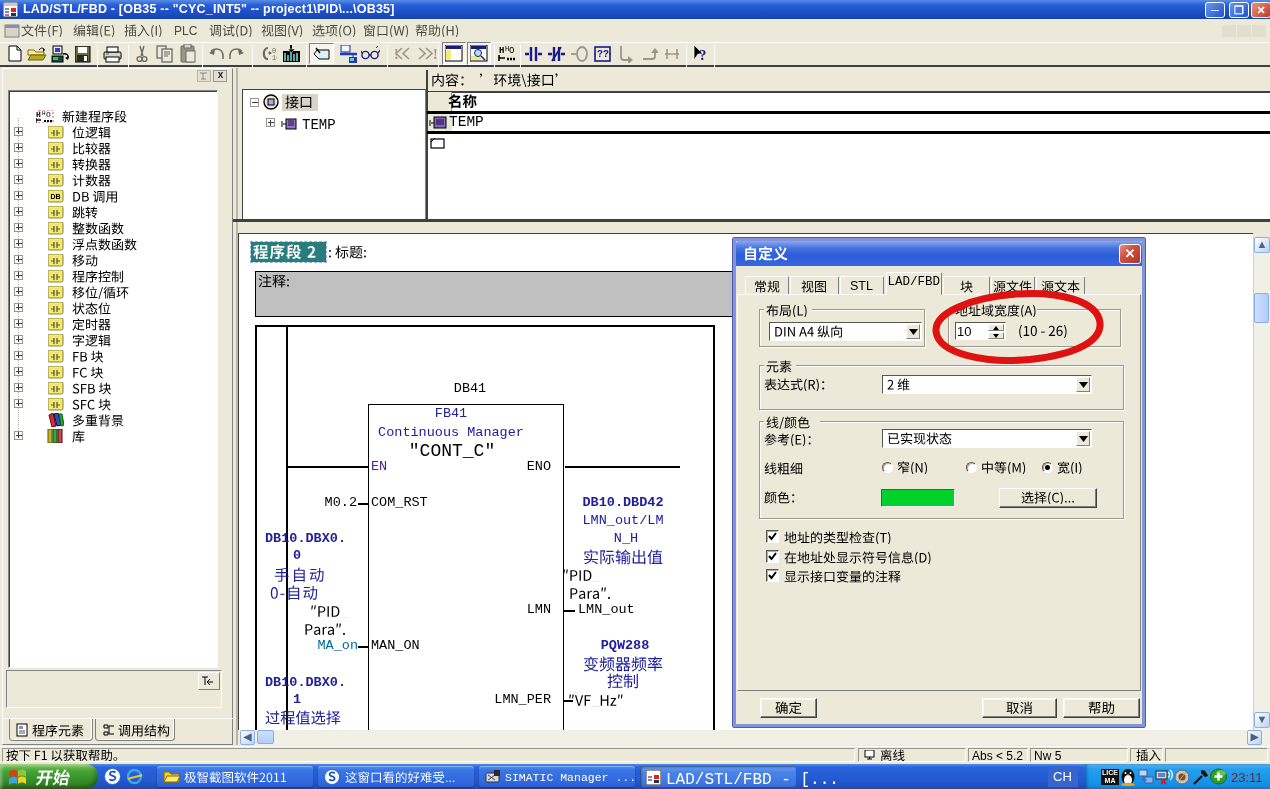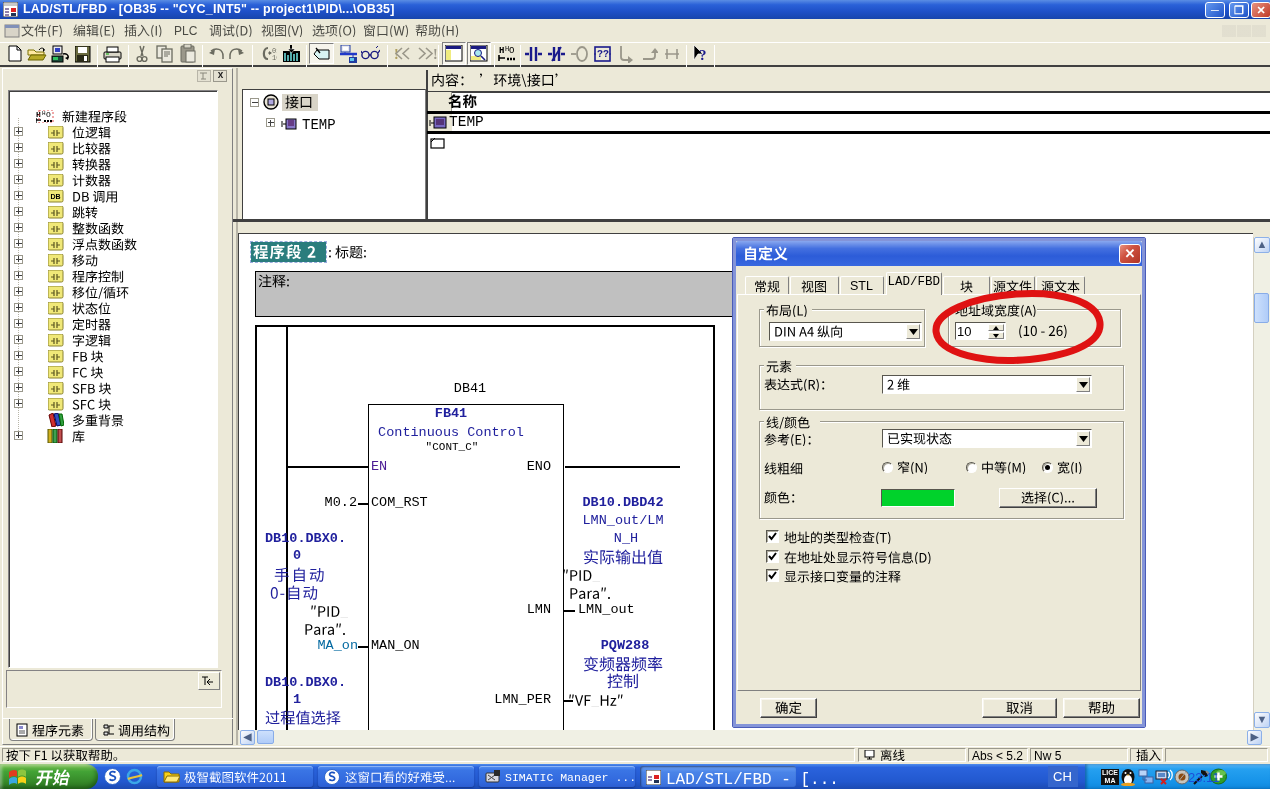--- a/index.html
+++ b/index.html
@@ -697,23 +697,23 @@
 <div class="a" style="left:713px;top:325px;width:1.5px;height:405px;background:#000"></div>
 <div class="a" style="left:286px;top:325px;width:1.5px;height:405px;background:#000"></div>
 <div class="a" style="left:368px;top:404px;width:196px;height:326px;border:1.5px solid #000;border-bottom:none"></div>
 <div class="a" style="left:287px;top:466px;width:81px;height:1.5px;background:#000"></div>
 <div class="a" style="left:565px;top:466px;width:115px;height:1.5px;background:#000"></div>
 <div class="a" style="left:358px;top:503px;width:10px;height:1.5px;background:#000"></div>
 <div class="a" style="left:358px;top:646px;width:10px;height:1.5px;background:#000"></div>
 <div class="a" style="left:564px;top:610px;width:11px;height:1.5px;background:#000"></div>
 <div class="a" style="left:564px;top:700px;width:9px;height:1.5px;background:#000"></div>
 <div class="a mono" style="left:470px;top:380.63px;font-size:13.5px;color:#000;transform:translateX(-50%);white-space:pre">DB41</div>
-<div class="a mono" style="left:451px;top:405.63px;font-size:13.5px;color:#20209d;font-weight:bold;transform:translateX(-50%);white-space:pre">FB41</div>
-<div class="a mono" style="left:451px;top:424.63px;font-size:13.5px;color:#20209d;transform:translateX(-50%);white-space:pre">Continuous Control</div>
-<div class="a mono" style="left:452px;top:440.63px;font-size:11px;color:#000;transform:translateX(-50%);white-space:pre">″CONT_C″</div>
+<div class="a mono" style="left:451px;top:405.63px;font-size:13.5px;color:#20209d;font-weight:normal;transform:translateX(-50%);white-space:pre">FB41</div>
+<div class="a mono" style="left:451px;top:424.63px;font-size:13.5px;color:#20209d;transform:translateX(-50%);white-space:pre">Continuous Manager</div>
+<div class="a mono" style="left:452px;top:440.63px;font-size:18px;color:#000;transform:translateX(-50%);white-space:pre">″CONT_C″</div>
 <div class="a mono" style="left:371px;top:458.63px;font-size:13.5px;color:#4c1d95;white-space:pre">EN</div>
 <div class="a mono" style="left:551px;top:458.63px;font-size:13.5px;color:#000000;transform:translateX(-100%);white-space:pre">ENO</div>
 <div class="a mono" style="left:357px;top:494.63px;font-size:13.5px;color:#000;transform:translateX(-100%);white-space:pre">M0.2</div>
 <div class="a mono" style="left:371px;top:494.63px;font-size:13.5px;color:#000;white-space:pre">COM_RST</div>
 <div class="a mono" style="left:265px;top:530.63px;font-size:13.5px;color:#20209d;font-weight:bold;white-space:pre">DB10.DBX0.</div>
 <div class="a mono" style="left:297px;top:547.63px;font-size:13.5px;color:#20209d;font-weight:bold;transform:translateX(-50%);white-space:pre">0</div>
 <svg class="a " style="left:274.0px;top:567.2px;" width="52.5" height="15.5" viewBox="0 -880 3387 1000">
     <g fill="#20209d">
       <path d="M50 -322V-248H463V-25C463 -5 454 2 432 3C409 3 330 4 246 2C258 22 272 55 278 76C383 77 449 76 487 63C524 51 540 29 540 -25V-248H953V-322H540V-484H896V-556H540V-719C658 -733 768 -753 853 -778L798 -839C645 -791 354 -765 116 -753C123 -737 132 -707 134 -688C238 -692 352 -699 463 -710V-556H117V-484H463V-322Z"></path>
       <path transform="translate(1129 0)" d="M239 -411H774V-264H239ZM239 -482V-631H774V-482ZM239 -194H774V-46H239ZM455 -842C447 -802 431 -747 416 -703H163V81H239V25H774V76H853V-703H492C509 -741 526 -787 542 -830Z"></path>
@@ -1292,12 +1292,12 @@
 <svg class="a" style="left:1192px;top:768px" width="18" height="18" viewBox="0 0 18 18">
     <path d="M2 16l8-8" stroke="#111" stroke-width="2.2"></path>
     <path d="M9 2l5 1 2 5-3 1-4-4z" fill="#111"></path>
     <path d="M14 3l3 3" stroke="#888" stroke-width="2"></path>
   </svg>
 <svg class="a" style="left:1210px;top:768px" width="17" height="17" viewBox="0 0 17 17">
     <ellipse cx="8.5" cy="8.5" rx="8" ry="7.5" fill="#2f9e28" stroke="#1a6a14"></ellipse>
     <ellipse cx="11" cy="5" rx="5" ry="3" fill="#7ed060" opacity=".7"></ellipse>
     <path d="M8.5 4.5v8M4.5 8.5h8" stroke="#fff" stroke-width="2.4"></path>
   </svg>
-<div class="a" style="left:1188px;top:770px;font-size:13px;color:#1d4ed8">23:11</div>
+<div class="a" style="left:1231px;top:770px;font-size:13px;color:#7f1d1d">23:11</div>
 </body></html>

